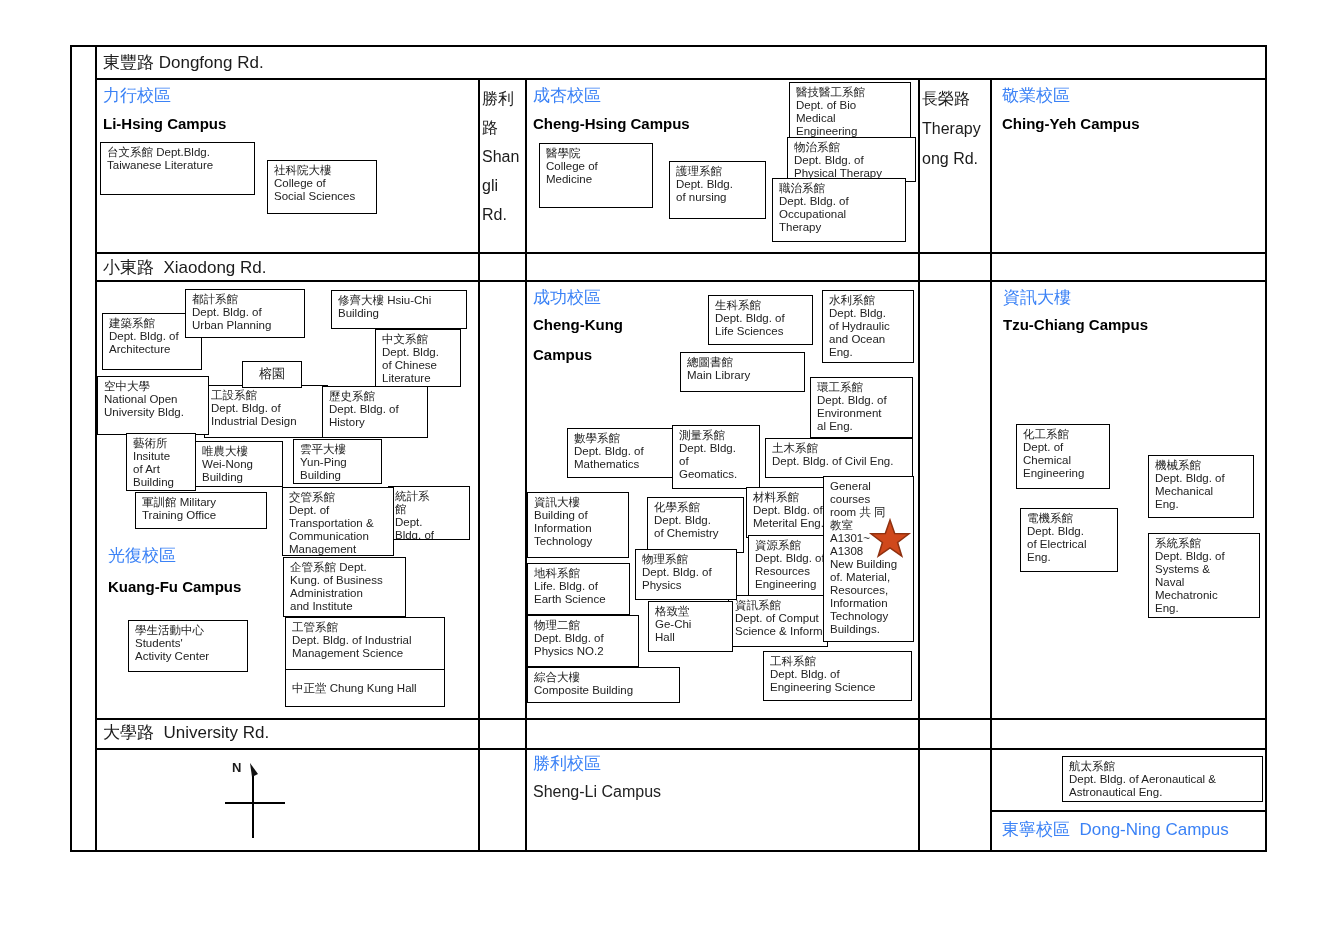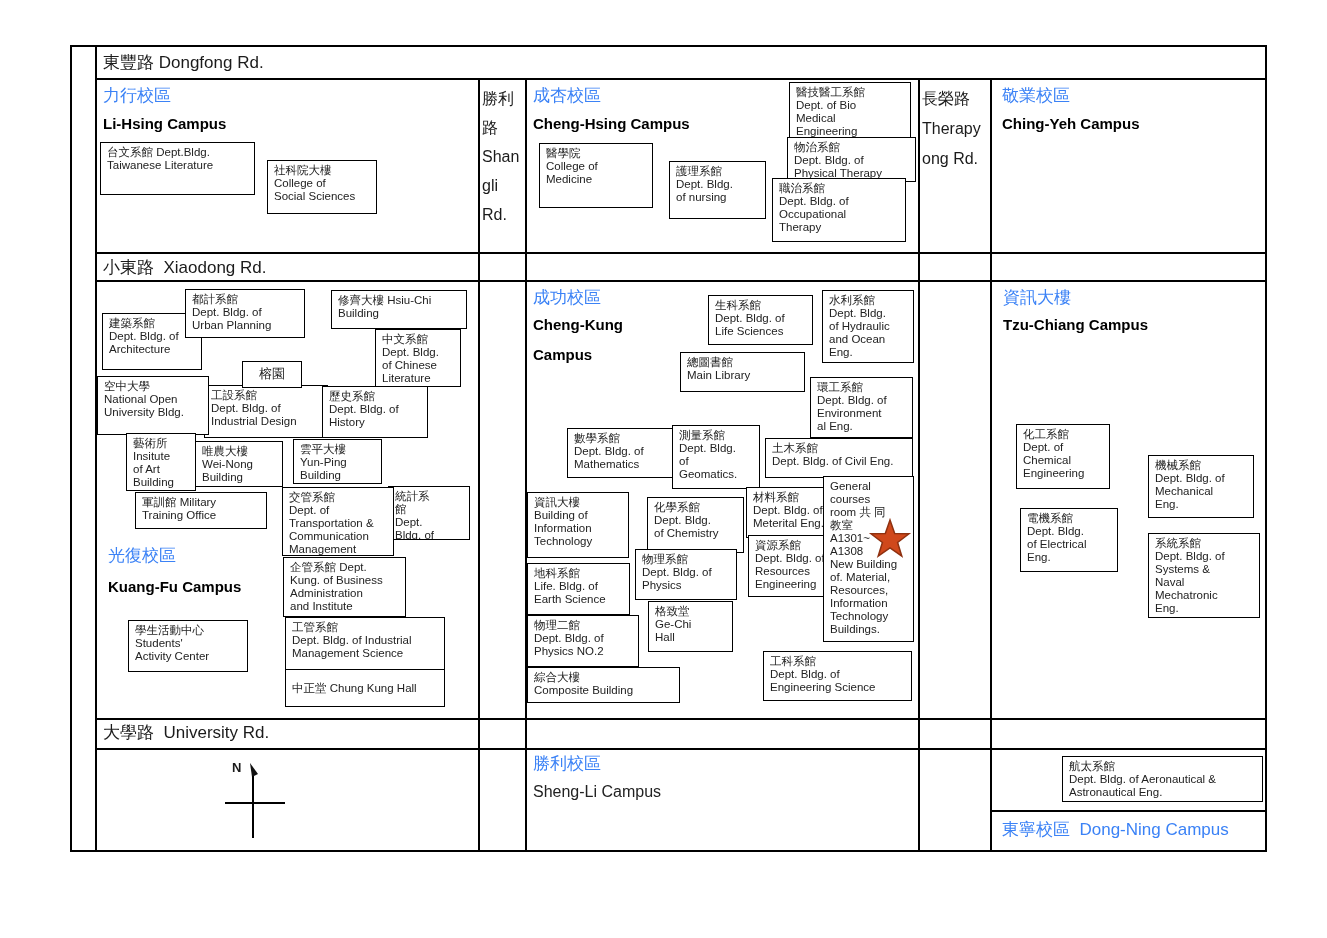--- a/index.html
+++ b/index.html
@@ -171,20 +171,23 @@
 Geomatics.</div>
   <div class="bldg" style="left:765px;top:438px;width:148px;height:40px">土木系館
 Dept. Bldg. of Civil Eng.</div>
   <div class="bldg" style="left:746px;top:487px;width:84px;height:51px">材料系館
 Dept. Bldg. of
 Meterital Eng.</div>
   <div class="bldg" style="left:748px;top:535px;width:82px;height:62px">資源系館
 Dept. Bldg. of
 Resources
 Engineering</div>
+  <div class="bldg" style="left:728px;top:595px;width:100px;height:52px">資訊系館
+Dept. of Comput
+Science &amp; Inform</div>
   <div class="bldg" style="left:527px;top:492px;width:102px;height:66px">資訊大樓
 Building of
 Information
 Technology</div>
   <div class="bldg" style="left:647px;top:497px;width:97px;height:56px">化學系館
 Dept. Bldg.
 of Chemistry</div>
   <div class="bldg" style="left:635px;top:549px;width:102px;height:51px">物理系館
 Dept. Bldg. of
 Physics</div>

